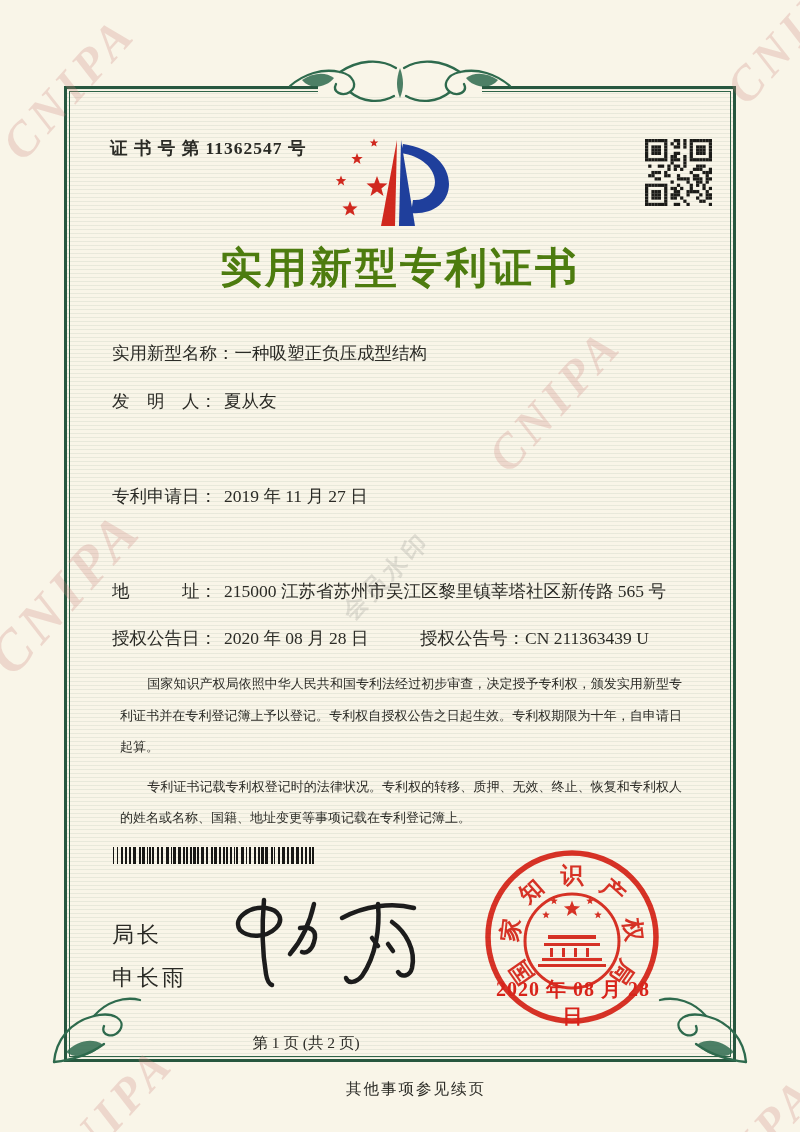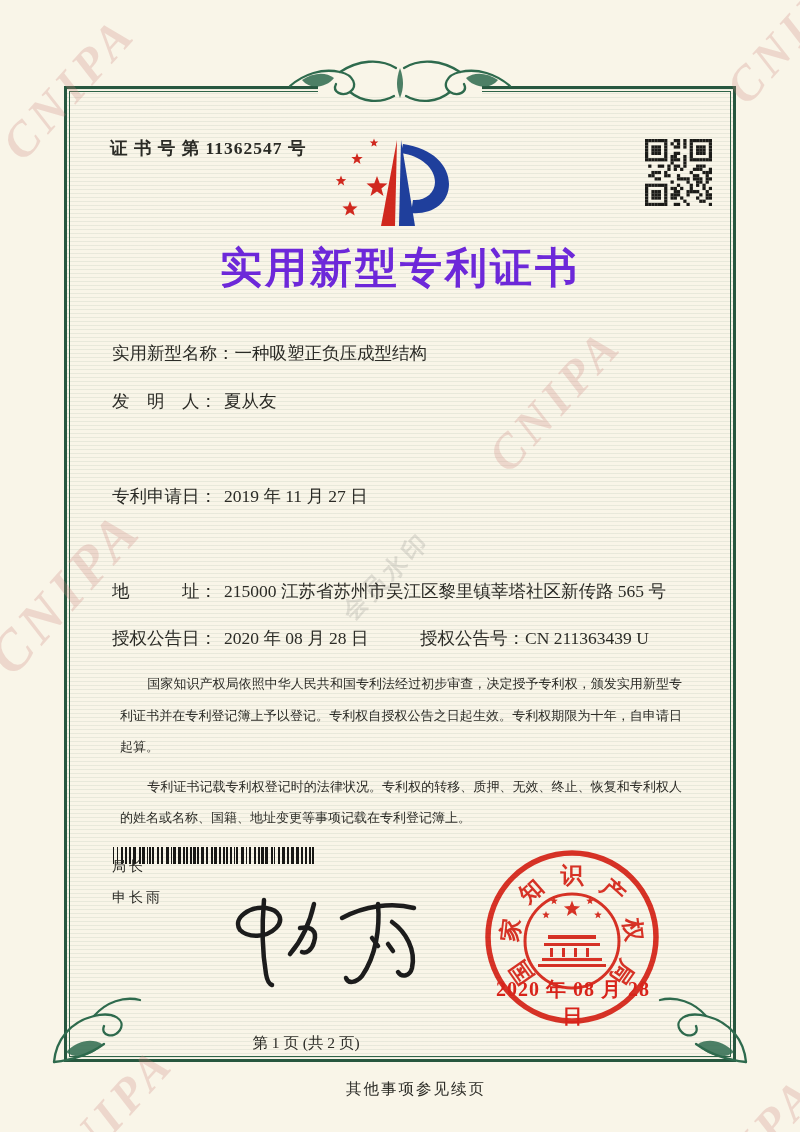--- a/index.html
+++ b/index.html
@@ -37,35 +37,35 @@
     color:rgba(205,130,125,0.26); transform:rotate(-48deg); white-space:nowrap;
   }
   .wm-member{
     font-size:24px; letter-spacing:4px; color:rgba(130,130,128,0.22);
     transform:rotate(-45deg); font-style:normal;
   }
 
   .cert-no{ position:absolute; left:110px; top:136px; font-size:17.5px; letter-spacing:1px; z-index:5;font-weight:bold; }
   .title{
     position:absolute; left:0; top:240px; width:800px; text-align:center;
-    font-size:42px; font-weight:700; letter-spacing:3px; z-index:5; color:#6d28d9;
+    font-size:42px; font-weight:700; letter-spacing:3px; z-index:5; color:#4d7c0f;
   }
   .logo{ position:absolute; left:325px; top:124px; z-index:5; }
   .qr{ position:absolute; left:645px; top:139px; z-index:5; }
 
   .row{ position:absolute; left:112px; width:580px; font-size:17.5px; z-index:5; white-space:nowrap; }
   .lbl{ display:inline-block; min-width:112px; }
   .pair2{ position:absolute; left:308px; top:0; }
 
   .paras{ position:absolute; left:112px; top:660px; width:578px; z-index:5; }
   .paras p{ margin:8px; text-indent:2.1em; font-size:13px; line-height:31.5px; text-align:justify; }
 
   .barcode{ position:absolute; left:113px; top:847px; z-index:5; }
 
-  .signer{ position:absolute; left:112px; top:858px; z-index:5; font-size:14px; letter-spacing:3px; }
+  .signer{ position:absolute; left:112px; top:920px; z-index:5; font-size:22px; letter-spacing:3px; }
   .signer div{ margin-bottom:13px; }
   .sig{ position:absolute; left:222px; top:888px; z-index:5; }
   .sig path{ stroke:#1c1c1c; stroke-width:4.5; fill:none; stroke-linecap:round; stroke-linejoin:round; }
 
   .seal{ position:absolute; left:484px; top:849px; z-index:6; opacity:.93; mix-blend-mode:multiply; }
   .seal-date{
     position:absolute; left:488px; top:976px; width:170px; text-align:center;
     font-size:20px; font-weight:700; color:#d8231a; letter-spacing:1px; z-index:7;
   }
 

